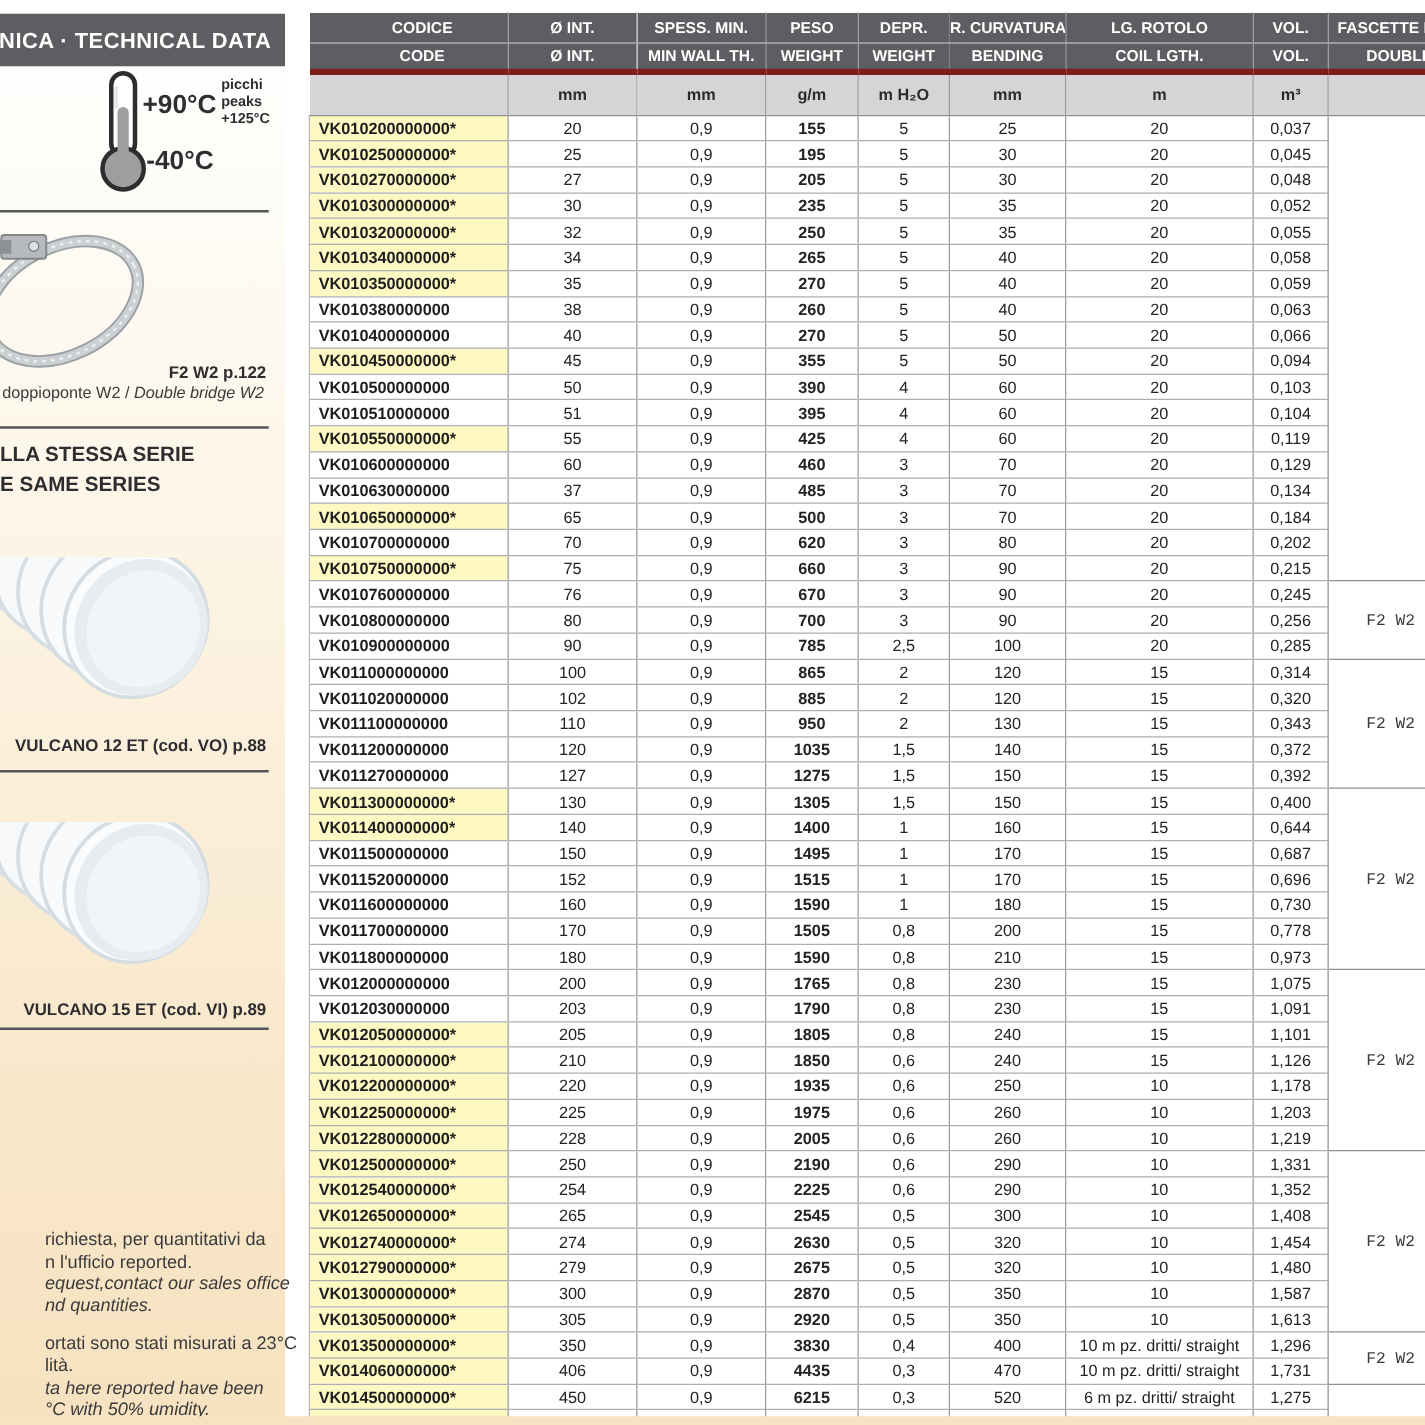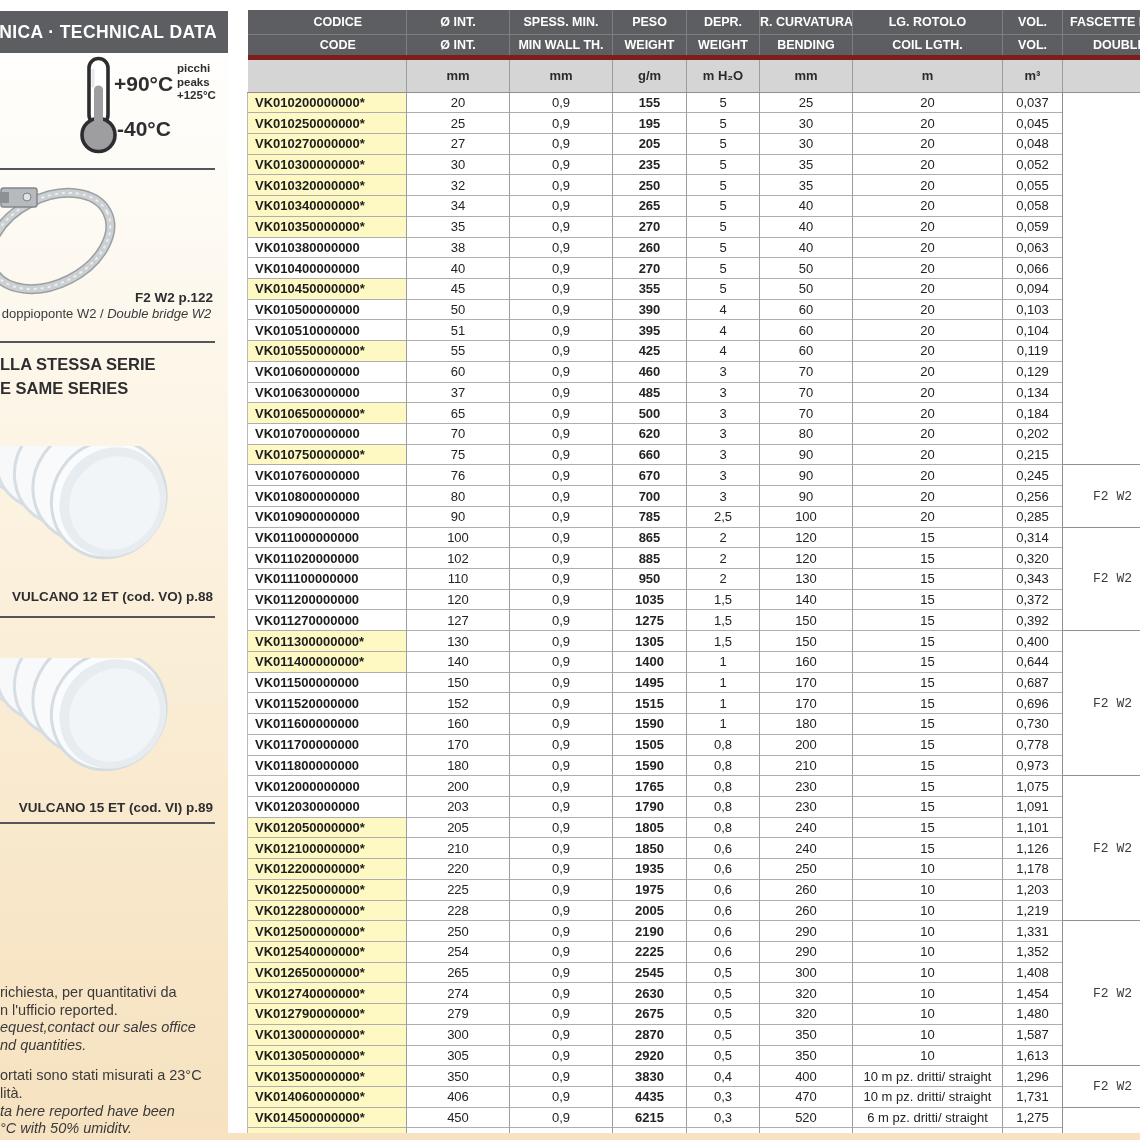--- a/index.html
+++ b/index.html
@@ -27,21 +27,21 @@
   .temp-min{left:117px;top:117px;}
   .peaks-block{left:177px;top:62px;font-weight:bold;font-size:11.5px;line-height:13.5px;color:#2e2e30;}
   .sep{height:2px;background:#55565a;left:0;width:215px;}
   .clamp-ref{left:0;top:290px;width:213px;text-align:right;font-weight:bold;font-size:13.5px;color:#2e2e30;}
   .clamp-caption{left:0;top:306px;width:213px;text-align:center;font-size:13px;color:#3a3a3c;white-space:nowrap;}
   .clamp-caption .it{font-style:italic;}
   .series1{left:0;top:355px;font-weight:bold;font-size:16.5px;color:#2e2e30;white-space:nowrap;}
   .series2{left:0;top:379px;font-weight:bold;font-size:16.5px;color:#2e2e30;white-space:nowrap;}
   .hose-caption{left:0;width:213px;text-align:right;font-weight:bold;font-size:13.5px;color:#2e2e30;white-space:nowrap;}
   .notes{left:0;top:984px;width:224px;font-size:14.5px;line-height:17.6px;color:#3a3a3c;}
-  .notes .line{white-space:nowrap;}
+  .notes .line{white-space:nowrap;padding-left:36px;}
   .notes .italic{font-style:italic;}
   .notes .gap{margin-top:13px;}
 
   
   .table-wrap{left:247px;top:10px;width:893px;}
   table{border-collapse:collapse;table-layout:fixed;width:893px;}
   th,td{padding:0;overflow:hidden;white-space:nowrap;box-sizing:border-box;}
   thead th{background:#5d5e61;color:#ffffff;font-weight:bold;font-size:12.5px;text-align:center;}
   thead tr.r1 th{height:24px;border-bottom:1px solid #7d7e82;}
   thead tr.r2 th{height:23px;}

